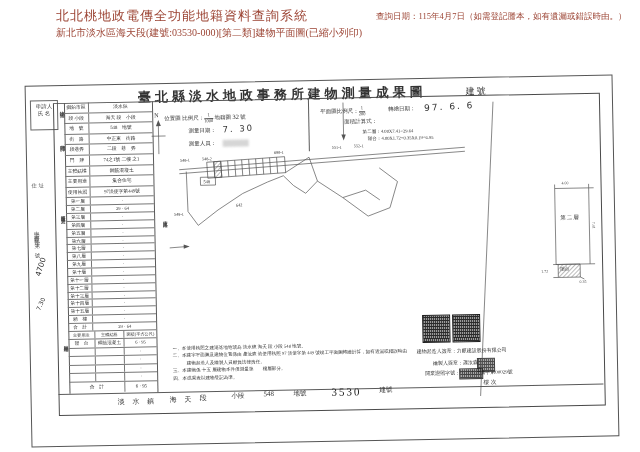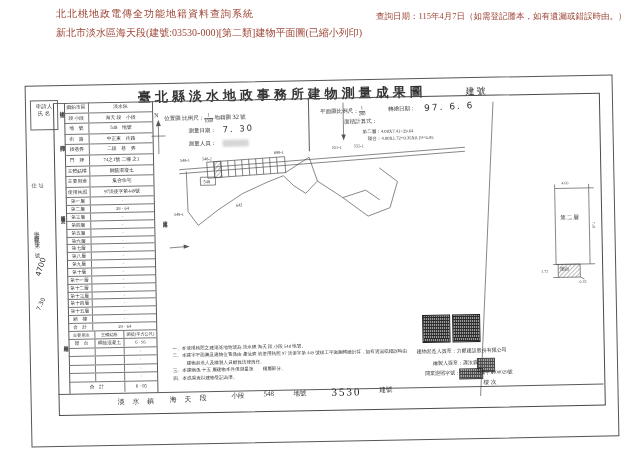--- a/index.html
+++ b/index.html
@@ -1,20 +1,20 @@
 <!DOCTYPE html>
 <html><head>
 <meta charset="utf-8">
 <style>
   html,body{margin:0;padding:0;}
   body{width:640px;height:452px;background:#ffffff;position:relative;overflow:hidden;
        font-family:"Liberation Serif", serif;}
   .abs{position:absolute;}
   
-  #sys-title{left:56px;top:7px;font-size:10px;color:#9c4434;letter-spacing:1px;}
+  #sys-title{left:56px;top:7px;font-size:13px;color:#9c4434;letter-spacing:1px;}
   #query-date{left:376px;top:11px;font-size:8.5px;color:#9c4434;}
   #sub-title{left:56px;top:26px;font-size:10px;color:#9c4434;}
   
   #scan{left:28px;top:80px;width:586px;height:360px;border:1.4px solid #555;background:#fff;
         transform:rotate(-1.1deg);transform-origin:50% 50%;}
   #scan .t{position:absolute;color:#333;white-space:nowrap;}
   #doc-title{left:112px;top:4px;font-size:13px;font-weight:bold;letter-spacing:4px;color:#222;}
   #bno{left:440px;top:7px;font-size:9px;letter-spacing:2px;}
   
   .frame{position:absolute;border:1px solid #4a4a4a;}

